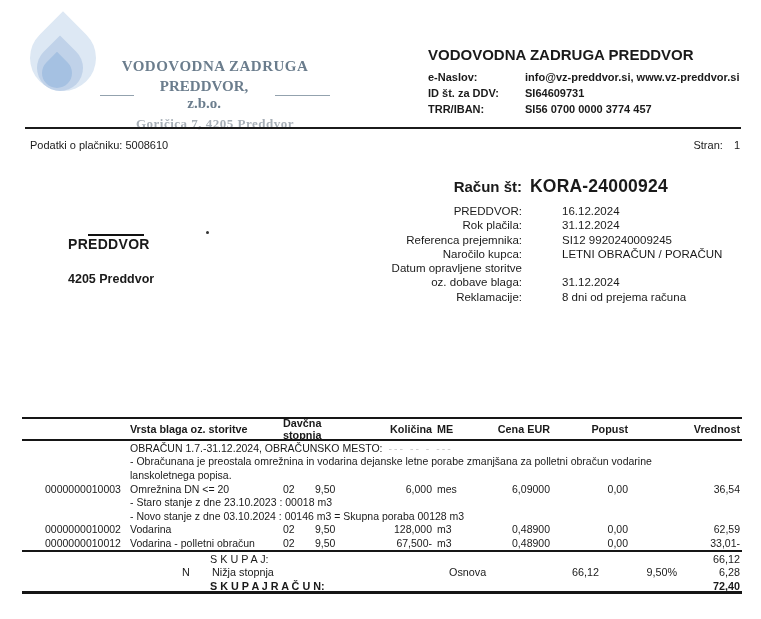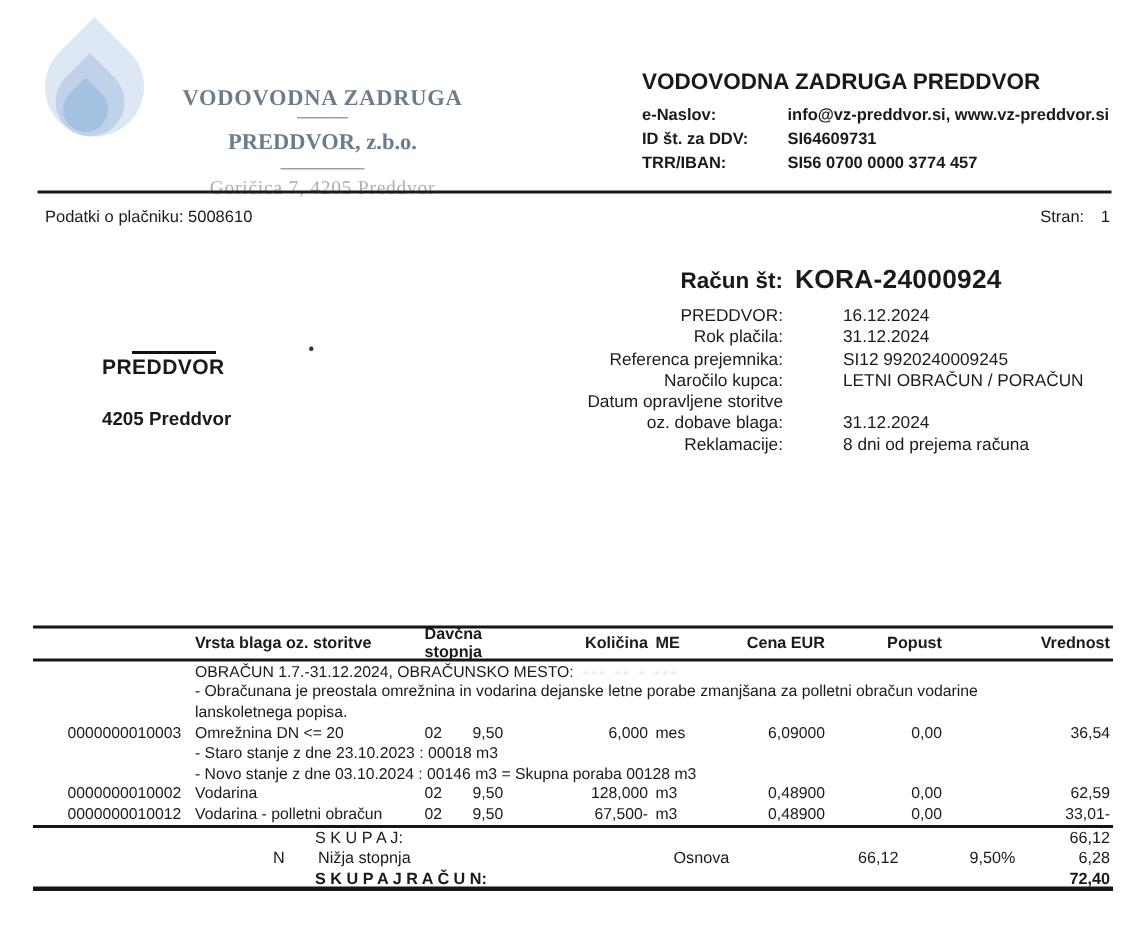--- a/index.html
+++ b/index.html
@@ -7,24 +7,24 @@
   .page{position:relative;width:761px;height:619px;background:#fff;overflow:hidden;}
 
   
   .drop{position:absolute;transform:rotate(45deg);border-radius:0 50% 50% 50%;}
   .drop-outer{left:30px;top:25px;width:66px;height:66px;background:#dde8f4;}
   .drop-mid{left:37px;top:45px;width:46px;height:46px;background:#c0d2e9;}
   .drop-inner{left:42px;top:58px;width:30px;height:30px;background:#a5c1e2;}
   .logo-text{position:absolute;left:100px;top:58px;width:230px;text-align:center;
     font-family:"Liberation Serif", serif;color:#6b7d8d;}
   .logo-line1{font-size:15px;font-weight:bold;letter-spacing:.5px;}
-  .logo-line2{font-size:15px;font-weight:bold;display:flex;align-items:center;justify-content:center;gap:8px;margin-top:3px;flex-direction:column;}
+  .logo-line2{font-size:15px;font-weight:bold;display:flex;align-items:center;justify-content:center;gap:8px;margin-top:3px;}
   .logo-dash{height:0;border-top:1.5px solid #93a2ae;}
   .logo-dash.l{width:34px;} .logo-dash.r{width:56px;}
-  .logo-line3{font-size:13px;font-weight:normal;color:#a7afb7;margin-top:4px;letter-spacing:.5px;}
+  .logo-line3{font-size:13px;font-weight:bold;color:#a7afb7;margin-top:4px;letter-spacing:.5px;}
 
   
   .co-block{position:absolute;left:428px;top:46px;width:320px;}
   .co-name{font-size:15px;font-weight:bold;margin-bottom:6px;}
   .co-row{display:flex;font-size:11px;line-height:16px;font-weight:bold;}
   .co-label{width:97px;}
   .co-value{flex:1;}
 
   
   .hline{position:absolute;background:#1b1b1b;}

